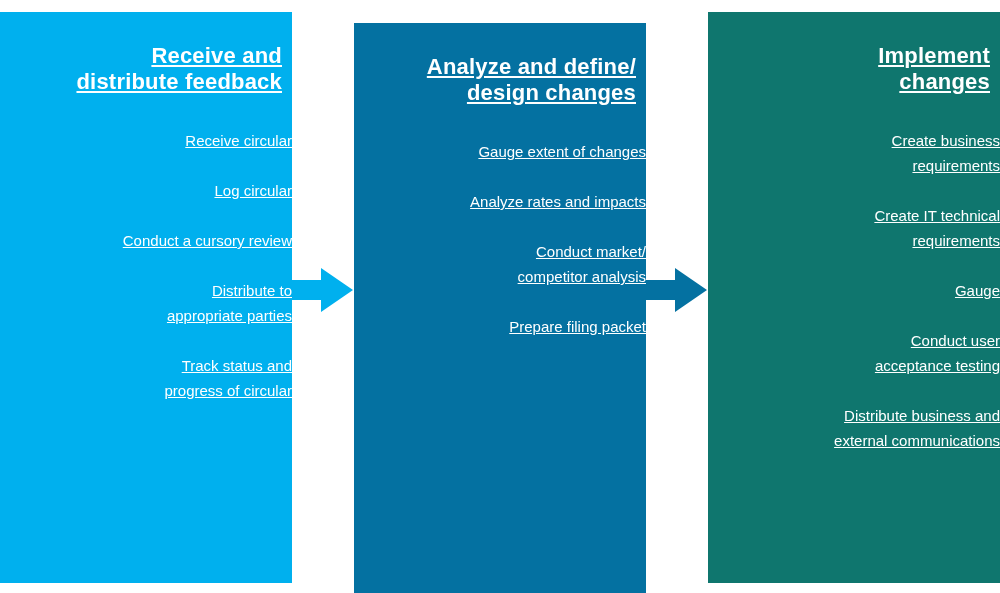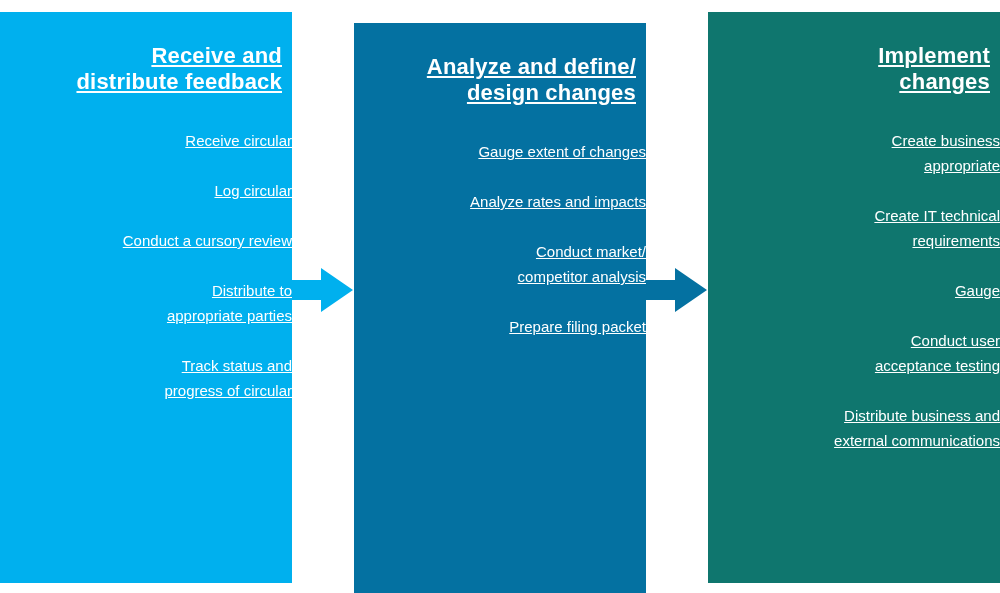--- a/index.html
+++ b/index.html
@@ -91,21 +91,21 @@
 
   <svg class="arrow arrow-2" viewBox="0 0 61 44" aria-hidden="true">
     <polygon points="0,12 29,12 29,0 61,22 29,44 29,32 0,32"></polygon>
   </svg>
 
   <section class="panel panel-3">
     <h2 class="panel-title">Implement
 changes</h2>
     <div class="panel-items">
       <p class="panel-item">Create business
-appropriate</p>
+requirements</p>
       <p class="panel-item">Create IT technical
 requirements</p>
       <p class="panel-item">Gauge</p>
       <p class="panel-item">Conduct user
 acceptance testing</p>
       <p class="panel-item">Distribute business and
 external communications</p>
     </div>
   </section>
 

